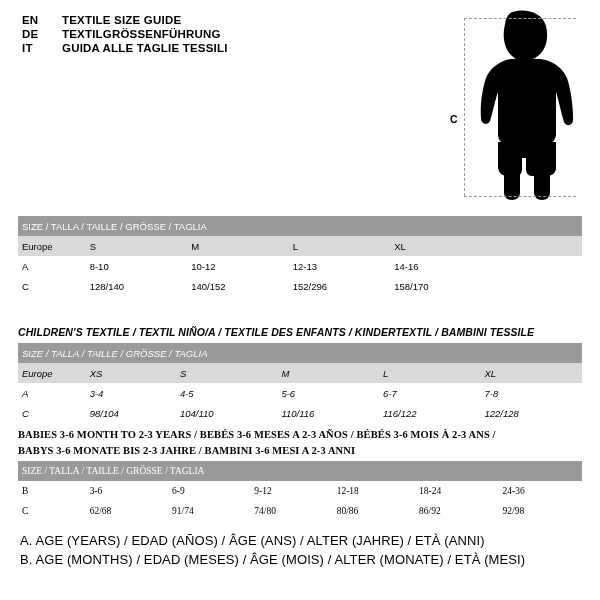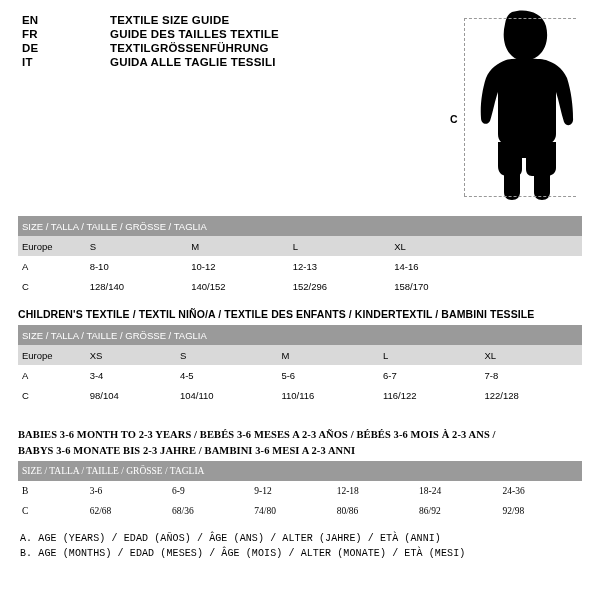--- a/index.html
+++ b/index.html
@@ -36,21 +36,20 @@
   .lang-code {
     width: 40px;
     font-size: 11.5px;
     font-weight: bold;
     letter-spacing: 0.2px;
   }
   .lang-title {
     font-size: 11.5px;
     font-weight: bold;
     letter-spacing: 0.2px;
-    margin-left: 48px;
   }
 
   
   .figure {
     position: absolute;
     top: 8px;
     left: 450px;
     width: 140px;
     height: 195px;
   }
@@ -133,39 +132,34 @@
   }
 
   
   .legend {
     position: absolute;
     left: 20px;
     top: 533px;
     width: 560px;
   }
   .legend div {
-    font-size: 10px;
+    font-size: 13px;
     margin-bottom: 4px;
     letter-spacing: 0.1px;
-    font-family: Liberation Mono, monospace;
   }
 </style>
 </head>
 <body>
 
 <div class="page">
 
   <div class="header">
     <div class="header-row">
       <span class="lang-code">EN</span>
       <span class="lang-title">TEXTILE SIZE GUIDE</span>
-    </div>
-    <div class="header-row">
-      <span class="lang-code">FR</span>
-      <span class="lang-title">GUIDE DES TAILLES TEXTILE</span>
     </div>
     <div class="header-row">
       <span class="lang-code">DE</span>
       <span class="lang-title">TEXTILGRÖSSENFÜHRUNG</span>
     </div>
     <div class="header-row">
       <span class="lang-code">IT</span>
       <span class="lang-title">GUIDA ALLE TAGLIE TESSILI</span>
     </div>
   </div>
@@ -230,21 +224,21 @@
           <td>128/140</td>
           <td>140/152</td>
           <td>152/296</td>
           <td>158/170</td>
           <td></td>
         </tr>
       </tbody>
     </table>
   </div>
 
-  <div class="section" style="top: 308px;">
+  <div class="section" style="top: 326px; font-style: italic;">
     <div class="section-title">CHILDREN'S TEXTILE / TEXTIL NIÑO/A / TEXTILE DES ENFANTS / KINDERTEXTIL / BAMBINI TESSILE</div>
     <table class="size-table">
       <colgroup>
         <col style="width:12%">
           <col style="width:16%">
           <col style="width:18%">
           <col style="width:18%">
           <col style="width:18%">
           <col style="width:18%">
       </colgroup>
@@ -302,21 +296,21 @@
           <td>3-6</td>
           <td>6-9</td>
           <td>9-12</td>
           <td>12-18</td>
           <td>18-24</td>
           <td>24-36</td>
         </tr>
         <tr class="data-row alt">
           <td>C</td>
           <td>62/68</td>
-          <td>68/36</td>
+          <td>91/74</td>
           <td>74/80</td>
           <td>80/86</td>
           <td>86/92</td>
           <td>92/98</td>
         </tr>
       </tbody>
     </table>
   </div>
 
   <div class="legend">

